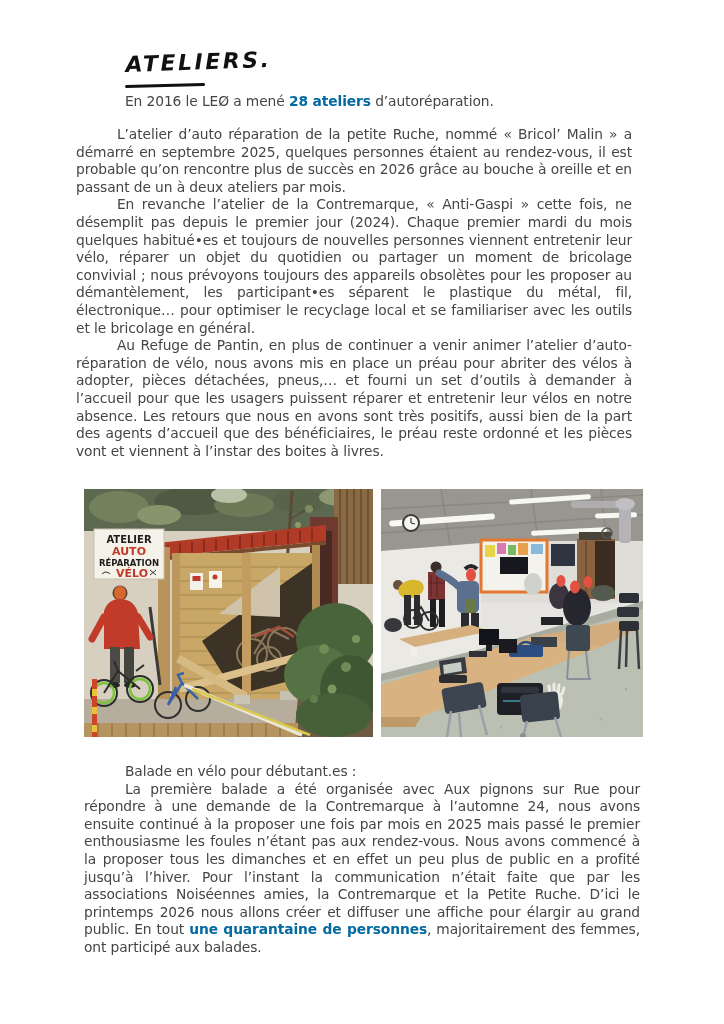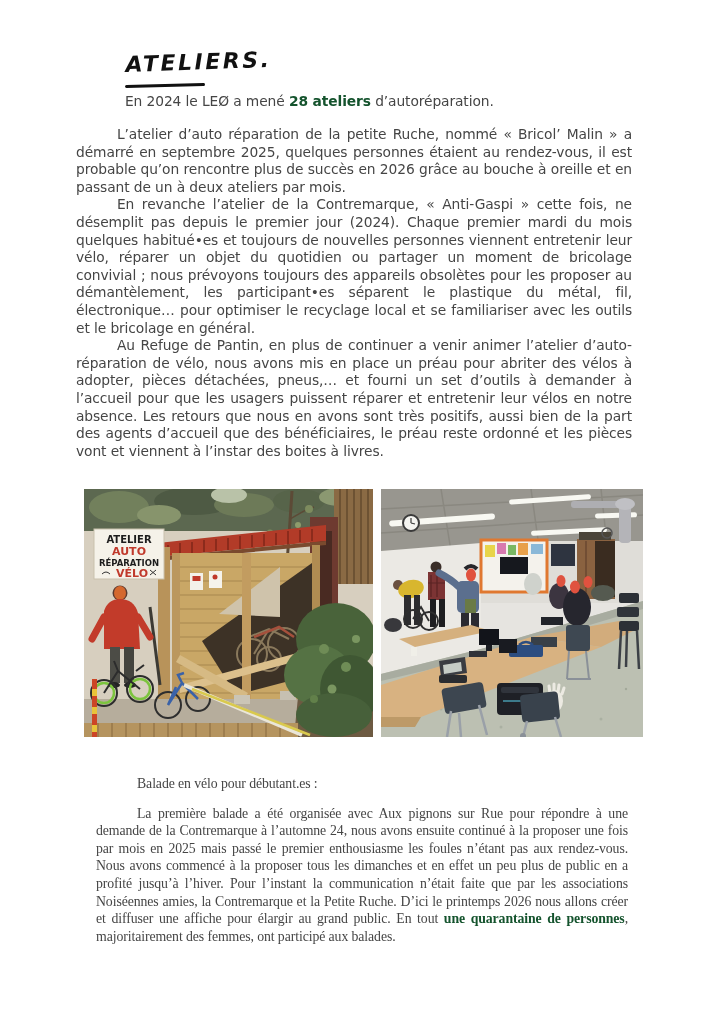--- a/index.html
+++ b/index.html
@@ -19,45 +19,45 @@
   .intro{
     position:absolute;left:84px;top:93px;width:556px;margin:0;
     font-size:13.8px;line-height:17.6px;letter-spacing:-0.1px;text-indent:41px;
   }
   .bodytext{
     position:absolute;left:76px;top:126px;width:556px;
     font-size:13.8px;line-height:17.6px;letter-spacing:-0.1px;
     text-align:justify;
   }
   .bodytext p{margin:0;text-indent:41px;}
-  b,strong{color:#14532d;font-weight:700;}
+  b,strong{color:#0369a1;font-weight:700;}
   .photos{
     position:absolute;left:84px;top:489px;width:559px;height:248px;
     display:flex;gap:8px;align-items:center;
   }
   .photo{margin:0;padding:0;overflow:hidden;}
   .photo svg{display:block;}
   .photo-left{width:289px;height:248px;}
   .photo-right{width:262px;height:248px;}
   .balade{
     position:absolute;left:84px;top:763px;width:556px;
     font-size:13.8px;line-height:17.6px;letter-spacing:-0.1px;text-align:justify;
   }
-  .balade p{margin:12px;text-indent:41px;font-family:Liberation Serif, serif;}
+  .balade p{margin:0;text-indent:41px;}
   .balade .heading{text-align:left;}
 </style>
 </head>
 <body>
 
 <div class="page">
 
   <h1 class="title">ATELIERS.</h1>
   <div class="title-underline"></div>
 
-  <p class="intro"><span>En 2024 le LEØ a mené </span><strong>28 ateliers</strong><span> d’autoréparation.</span></p>
+  <p class="intro"><span>En 2016 le LEØ a mené </span><strong>28 ateliers</strong><span> d’autoréparation.</span></p>
 
   <div class="bodytext">
     <p>L’atelier d’auto réparation de la petite Ruche, nommé « Bricol’ Malin » a démarré en septembre 2025, quelques personnes étaient au rendez-vous, il est probable qu’on rencontre plus de succès en 2026 grâce au bouche à oreille et en passant de un à deux ateliers par mois.</p>
     <p>En revanche l’atelier de la Contremarque, « Anti-Gaspi » cette fois, ne désemplit pas depuis le premier jour (2024). Chaque premier mardi du mois quelques habitué•es et toujours de nouvelles personnes viennent entretenir leur vélo, réparer un objet du quotidien ou partager un moment de bricolage convivial ; nous prévoyons toujours des appareils obsolètes pour les proposer au démantèlement, les participant•es séparent le plastique du métal, fil, électronique… pour optimiser le recyclage local et se familiariser avec les outils et le bricolage en général.</p>
     <p>Au Refuge de Pantin, en plus de continuer a venir animer l’atelier d’auto-réparation de vélo, nous avons mis en place un préau pour abriter des vélos à adopter, pièces détachées, pneus,… et fourni un set d’outils à demander à l’accueil pour que les usagers puissent réparer et entretenir leur vélos en notre absence. Les retours que nous en avons sont très positifs, aussi bien de la part des agents d’accueil que des bénéficiaires, le préau reste ordonné et les pièces vont et viennent à l’instar des boites à livres.</p>
   </div>
 
   <div class="photos">
 
     <figure class="photo photo-left">

